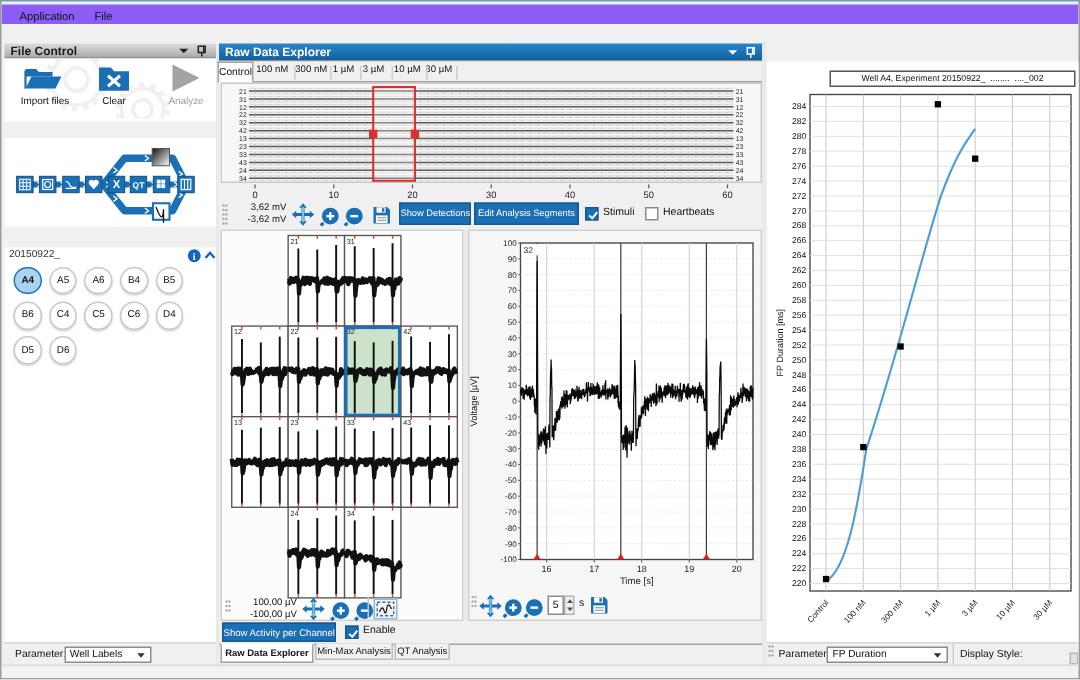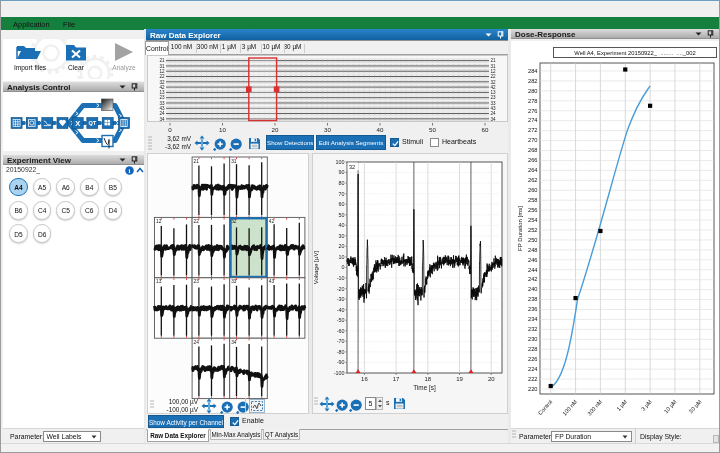--- a/index.html
+++ b/index.html
@@ -1,24 +1,37 @@
 <!DOCTYPE html>
 <html><head><meta charset="utf-8"><style>
 *{margin:0;padding:0;box-sizing:border-box}
 body{font-family:"Liberation Sans",sans-serif;background:#fff}
 #win{position:relative;width:720px;height:453px;background:#f0f0f0;border:1px solid #9a9a9a;border-top:1px solid #6d9ec4;overflow:hidden}
 </style></head><body>
 <div id="win">
 
 
-  <div style="position:absolute;left:0;top:16px;width:100%;height:13px;background:#15803d">
+  <div style="position:absolute;left:0;top:2px;width:100%;height:13px;background:#8b5cf6">
     <div style="position:absolute;left:12px;top:2.5px;font-size:7.5px;color:#111">Application</div>
     <div style="position:absolute;left:62px;top:2.5px;font-size:7.5px;color:#111">File</div>
   </div>
 
+  <div style="position:absolute;left:2px;top:28px;width:141px;height:10px;background:linear-gradient(180deg,#dcdcdc 0%,#c2c2c2 55%,#ababab 100%);border-bottom:1px solid #8f8f8f">
+<div style="position:absolute;left:4px;top:50%;transform:translateY(-50%);font-size:8px;font-weight:bold;color:#1a1a1a;white-space:nowrap">File Control</div>
+<svg width="7" height="5" viewBox="0 0 7 5" style="position:absolute;right:18px;top:50%;transform:translateY(-50%)">
+        <path d="M0.5,1 L3.5,4 L6.5,1 Z" fill="#222"></path>
+      </svg>
+<svg width="7" height="8" viewBox="0 0 7 8" style="position:absolute;right:6px;top:50%;transform:translateY(-50%)">
+        <g stroke="#222" stroke-width="1" fill="none">
+          <rect x="1.2" y="0.8" width="4.6" height="4.2"></rect>
+          <line x1="3.5" y1="5" x2="3.5" y2="7.6"></line>
+          <line x1="4.8" y1="0.8" x2="4.8" y2="5"></line>
+        </g>
+      </svg>
+    </div>
   <div style="position:absolute;left:2px;top:38px;width:141px;height:42px;background:#fff;overflow:hidden">
     <svg width="141" height="40" viewBox="0 0 141 40" style="position:absolute;left:0;top:0">
         <circle cx="48" cy="14" r="17" fill="none" stroke="#f0f0f0" stroke-width="2.4"></circle>
         <circle cx="48" cy="14" r="19.5" fill="none" stroke="#f0f0f0" stroke-width="3.4" stroke-dasharray="3.5,4"></circle>
         <circle cx="48" cy="14" r="7.65" fill="none" stroke="#f0f0f0" stroke-width="2.4"></circle>
         <circle cx="92" cy="34" r="14" fill="none" stroke="#f0f0f0" stroke-width="2.4"></circle>
         <circle cx="92" cy="34" r="16.5" fill="none" stroke="#f0f0f0" stroke-width="3.4" stroke-dasharray="3.5,4"></circle>
         <circle cx="92" cy="34" r="6.3" fill="none" stroke="#f0f0f0" stroke-width="2.4"></circle>
       </svg>
     <svg width="26" height="18" viewBox="0 0 26 18" style="position:absolute;left:13px;top:4px">
@@ -31,33 +44,20 @@
         <path d="M1,2 h8 l2,2.5 h10 v13 h-20 z" fill="#1b6fb5"></path>
         <path d="M7,7.5 L15,14.5 M15,7.5 L7,14.5" stroke="#fff" stroke-width="2"></path>
       </svg>
     <div style="position:absolute;left:46px;top:25px;width:54px;text-align:center;font-size:6.6px;color:#111">Clear</div>
     <svg width="22" height="20" viewBox="0 0 22 20" style="position:absolute;left:110px;top:3px">
         <path d="M2,1 L20,10 L2,19 Z" fill="#a3a3a3"></path>
       </svg>
     <div style="position:absolute;left:94px;top:25px;width:54px;text-align:center;font-size:6.6px;color:#9a9a9a">Analyze</div>
   </div>
 
-  <div style="position:absolute;left:2px;top:81px;width:141px;height:10px;background:linear-gradient(180deg,#dcdcdc 0%,#c2c2c2 55%,#ababab 100%);border-bottom:1px solid #8f8f8f">
-<div style="position:absolute;left:4px;top:50%;transform:translateY(-50%);font-size:8px;font-weight:bold;color:#1a1a1a;white-space:nowrap">Analysis Control</div>
-<svg width="7" height="5" viewBox="0 0 7 5" style="position:absolute;right:18px;top:50%;transform:translateY(-50%)">
-        <path d="M0.5,1 L3.5,4 L6.5,1 Z" fill="#222"></path>
-      </svg>
-<svg width="7" height="8" viewBox="0 0 7 8" style="position:absolute;right:6px;top:50%;transform:translateY(-50%)">
-        <g stroke="#222" stroke-width="1" fill="none">
-          <rect x="1.2" y="0.8" width="4.6" height="4.2"></rect>
-          <line x1="3.5" y1="5" x2="3.5" y2="7.6"></line>
-          <line x1="4.8" y1="0.8" x2="4.8" y2="5"></line>
-        </g>
-      </svg>
-    </div>
   <div style="position:absolute;left:2px;top:91px;width:141px;height:59px;background:#fff;overflow:hidden">
     <div style="position:absolute;left:0;top:-11px;width:141px;height:72px">
         <svg width="141" height="72" viewBox="0 0 141 72" style="position:absolute;left:0;top:0">
           <path d="M66,42 L80,24.5 L112,24.5 L121,42" fill="none" stroke="#1b6fb5" stroke-width="5" stroke-linejoin="round"></path>
           <path d="M66,42 L80,59.5 L112,59.5 L121,42" fill="none" stroke="#1b6fb5" stroke-width="5" stroke-linejoin="round"></path>
           <line x1="10" y1="42" x2="124" y2="42" stroke="#1b6fb5" stroke-width="4"></line>
           <path d="M21.8,40.2 L24.2,42.0 L21.8,43.8" fill="none" stroke="#fff" stroke-width="0.9"></path>
           <path d="M37.2,40.2 L39.6,42.0 L37.2,43.8" fill="none" stroke="#fff" stroke-width="0.9"></path>
           <path d="M52.6,40.2 L55.0,42.0 L52.6,43.8" fill="none" stroke="#fff" stroke-width="0.9"></path>
           <path d="M67.8,40.2 L70.2,42.0 L67.8,43.8" fill="none" stroke="#fff" stroke-width="0.9"></path>
@@ -111,33 +111,20 @@
               <stop offset="1" stop-color="#fdfdfd"></stop>
             </linearGradient>
           </defs>
           <rect x="98.5" y="18" width="11.5" height="11.5" fill="url(#bwg)" stroke="#555" stroke-width="0.7"></rect>
           <rect x="99" y="54.5" width="11" height="11" fill="#fff" stroke="#1b6fb5" stroke-width="1.4"></rect>
           <path d="M101,57 q2.5,6.5 3.5,6.5 q1.5,0 1.5,-5 l0,9" fill="none" stroke="#111" stroke-width="0.9"></path>
         </svg>
       </div>
   </div>
 
-  <div style="position:absolute;left:2px;top:154px;width:141px;height:10px;background:linear-gradient(180deg,#dcdcdc 0%,#c2c2c2 55%,#ababab 100%);border-bottom:1px solid #8f8f8f">
-<div style="position:absolute;left:4px;top:50%;transform:translateY(-50%);font-size:8px;font-weight:bold;color:#1a1a1a;white-space:nowrap">Experiment View</div>
-<svg width="7" height="5" viewBox="0 0 7 5" style="position:absolute;right:18px;top:50%;transform:translateY(-50%)">
-        <path d="M0.5,1 L3.5,4 L6.5,1 Z" fill="#222"></path>
-      </svg>
-<svg width="7" height="8" viewBox="0 0 7 8" style="position:absolute;right:6px;top:50%;transform:translateY(-50%)">
-        <g stroke="#222" stroke-width="1" fill="none">
-          <rect x="1.2" y="0.8" width="4.6" height="4.2"></rect>
-          <line x1="3.5" y1="5" x2="3.5" y2="7.6"></line>
-          <line x1="4.8" y1="0.8" x2="4.8" y2="5"></line>
-        </g>
-      </svg>
-    </div>
   <div style="position:absolute;left:2px;top:164px;width:141px;height:263px;background:#fff">
     <div style="position:absolute;left:3px;top:1px;font-size:6.8px;color:#333">20150922_</div>
     <svg width="9" height="9" viewBox="0 0 9 9" style="position:absolute;left:122px;top:0.5px">
         <circle cx="4.5" cy="4.5" r="4.3" fill="#1565c0"></circle>
         <text x="4.5" y="7" font-size="6.6" font-weight="bold" fill="#fff" text-anchor="middle" font-family="Liberation Serif">i</text>
       </svg>
     <svg width="8" height="6" viewBox="0 0 8 6" style="position:absolute;left:133px;top:2px">
         <path d="M1,5 L4,1.5 L7,5" fill="none" stroke="#1565c0" stroke-width="1.6"></path>
       </svg>
     <div style="position:absolute;left:0;top:-164px;width:141px;height:427px">
@@ -752,33 +739,20 @@
         </svg>
       </div>
 <div style="position:absolute;left:12px;top:1px;font-size:7px;color:#111;white-space:nowrap">Enable</div>
     </div>
 
   <div style="position:absolute;left:145px;top:428px;width:364px;height:1px;background:#a0a0a0"></div>
   <div style="position:absolute;left:146px;background:#fff;border:1px solid #a0a0a0;border-top:1px solid #fff;font-weight:bold;height:13px;top:428px;width:62px;box-sizing:border-box;font-size:6.3px;color:#111;text-align:center;line-height:11px;white-space:nowrap;overflow:hidden">Raw Data Explorer</div>
     <div style="position:absolute;left:209px;background:#f1f1f1;border:1px solid #bbb;border-top:none;height:11px;top:428px;width:52px;box-sizing:border-box;font-size:6.3px;color:#111;text-align:center;line-height:11px;white-space:nowrap;overflow:hidden">Min-Max Analysis</div>
     <div style="position:absolute;left:262px;background:#f1f1f1;border:1px solid #bbb;border-top:none;height:11px;top:428px;width:37px;box-sizing:border-box;font-size:6.3px;color:#111;text-align:center;line-height:11px;white-space:nowrap;overflow:hidden">QT Analysis</div>
 
-  <div style="position:absolute;left:510px;top:28px;width:209px;height:10px;background:linear-gradient(180deg,#dcdcdc 0%,#c2c2c2 55%,#ababab 100%);border-bottom:1px solid #8f8f8f">
-<div style="position:absolute;left:4px;top:50%;transform:translateY(-50%);font-size:8px;font-weight:bold;color:#1a1a1a;white-space:nowrap">Dose-Response</div>
-<svg width="7" height="5" viewBox="0 0 7 5" style="position:absolute;right:18px;top:50%;transform:translateY(-50%)">
-        <path d="M0.5,1 L3.5,4 L6.5,1 Z" fill="#222"></path>
-      </svg>
-<svg width="7" height="8" viewBox="0 0 7 8" style="position:absolute;right:6px;top:50%;transform:translateY(-50%)">
-        <g stroke="#222" stroke-width="1" fill="none">
-          <rect x="1.2" y="0.8" width="4.6" height="4.2"></rect>
-          <line x1="3.5" y1="5" x2="3.5" y2="7.6"></line>
-          <line x1="4.8" y1="0.8" x2="4.8" y2="5"></line>
-        </g>
-      </svg>
-    </div>
   <div style="position:absolute;left:510px;top:40px;width:209px;height:387px;background:#fff">
     <svg width="209" height="387" viewBox="0 0 209 387" font-family="Liberation Sans" style="position:absolute;left:0;top:0">
         <rect x="29.0" y="22.0" width="174.0" height="331.0" fill="#fff" stroke="#444" stroke-width="0.9"></rect>
         <line x1="39.69" y1="22.0" x2="39.69" y2="353.0" stroke="#c9c9c9" stroke-width="0.7"></line>
         <line x1="64.55" y1="22.0" x2="64.55" y2="353.0" stroke="#c9c9c9" stroke-width="0.7"></line>
         <line x1="89.40" y1="22.0" x2="89.40" y2="353.0" stroke="#c9c9c9" stroke-width="0.7"></line>
         <line x1="114.26" y1="22.0" x2="114.26" y2="353.0" stroke="#c9c9c9" stroke-width="0.7"></line>
         <line x1="139.12" y1="22.0" x2="139.12" y2="353.0" stroke="#c9c9c9" stroke-width="0.7"></line>
         <line x1="163.97" y1="22.0" x2="163.97" y2="353.0" stroke="#c9c9c9" stroke-width="0.7"></line>
         <line x1="188.83" y1="22.0" x2="188.83" y2="353.0" stroke="#c9c9c9" stroke-width="0.7"></line>

